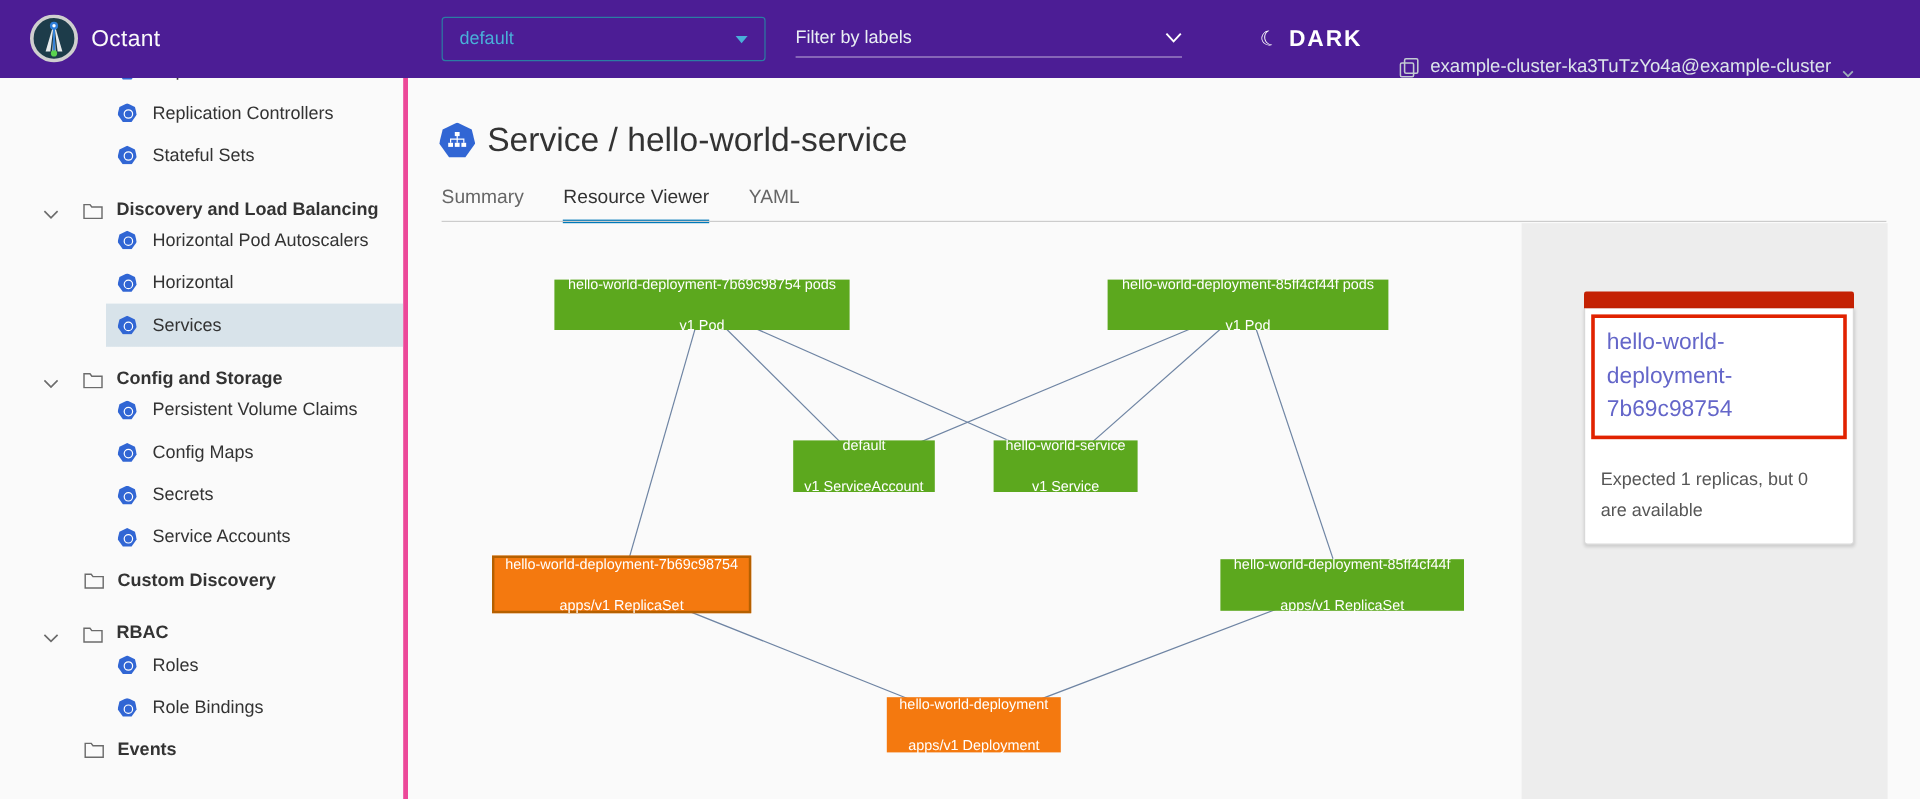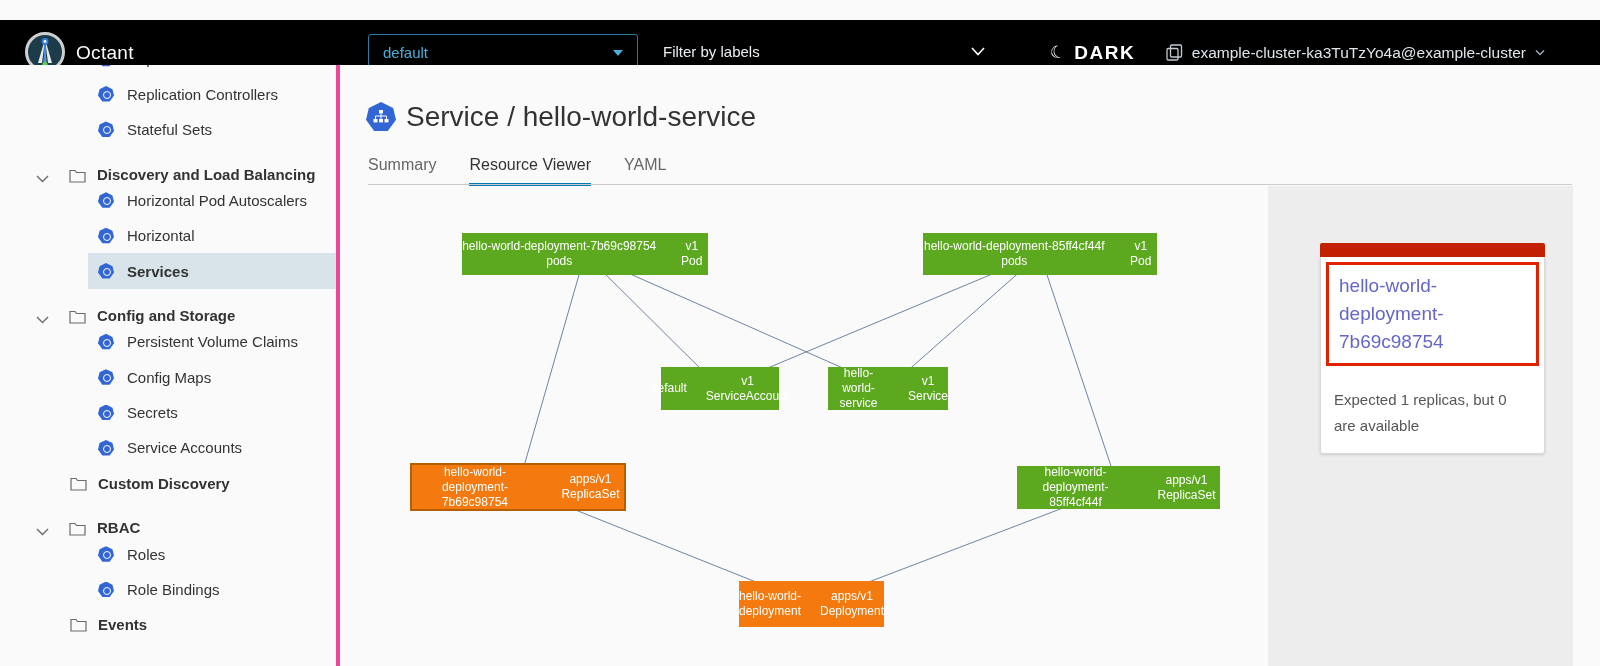--- a/index.html
+++ b/index.html
@@ -1,47 +1,47 @@
 <!DOCTYPE html>
 <html><head>
 <meta charset="utf-8">
 <style>
   * { margin:0; padding:0; box-sizing:border-box; }
   html,body { width:1600px; height:666px; overflow:hidden; background:#fafafa;
               font-family:"Liberation Sans", sans-serif; }
   .stage { position:absolute; inset:0; width:1600px; height:666px; }
 
   
-  .navbar { position:absolute; left:0; top:0; width:1600px; height:65px; background:#000000;margin-top:20px; }
+  .navbar { position:absolute; left:0; top:0; width:1600px; height:65px; background:#4c1d95; }
   .logo { position:absolute; left:25px; top:12px; width:40px; height:40px; }
   .app-name { position:absolute; left:76px; top:0; height:65px; display:flex; align-items:center;
               color:#fafafa; font-size:19px; letter-spacing:.3px; }
   .ns-select { position:absolute; left:368px; top:14px; width:270px; height:37px;
                border:1px solid #2b7ca3; border-radius:3px; display:flex; align-items:center;
                padding:0 14px; color:#49afd9; font-size:15px; cursor:pointer; }
   .ns-caret { margin-left:auto; width:0; height:0; border-left:5px solid transparent;
               border-right:5px solid transparent; border-top:6px solid #49afd9; }
   .filter-wrap { position:absolute; left:663px; top:16px; width:322px; height:32px;
                  border-bottom:1px solid rgba(255,255,255,.65); display:flex; align-items:center; }
   .filter-input { flex:1; background:transparent; border:none; outline:none; color:#fff;
                   font-size:15px; font-family:"Liberation Sans",sans-serif; }
   .filter-input::placeholder { color:#e9eff3; opacity:1; }
   .dark-toggle { position:absolute; left:1050px; top:0; height:65px; display:flex; align-items:center;
                  gap:9px; color:#fff; cursor:pointer; }
   .moon-icon { font-size:17px; line-height:1; transform:rotate(-12deg); }
   .dark-label { font-size:19px; font-weight:bold; letter-spacing:1.5px; }
-  .context { position:absolute; right:55px; top:0; height:65px; display:flex; align-items:center;
+  .context { position:absolute; right:55px; top:0; height:65px; display:flex; align-items:flex-end;
              gap:9px; color:#dde5ea; font-size:15.5px; cursor:pointer; }
 
   
   .sidebar { position:absolute; left:0; top:65px; width:340px; height:601px; background:#fafafa;
              border-right:4px solid #ec4899; overflow:hidden; }
   .nav-list { margin-top:-24px; }
   .srow { height:35.4px; display:flex; align-items:center; font-size:15px; color:#333; cursor:pointer; }
-  .srow.selected { background:linear-gradient(to right, transparent 88px, #d8e3ea 88px);font-weight:bold; }
+  .srow.selected { background:linear-gradient(to right, transparent 88px, #d8e3ea 88px); }
   .srow .k8s-icon { margin-left:98px; }
   .srow .label { margin-left:13px; }
   .srow.group { font-weight:bold;align-items:flex-end; }
   .srow.group .chev { margin-left:36px; }
   .srow.group .folder { margin-left:20px; }
   .srow.group .label { margin-left:11px; }
   .srow.folderrow { font-weight:bold; }
   .srow.folderrow .folder { margin-left:70px; }
   .srow.folderrow .label { margin-left:11px; }
   .k8s-icon { width:16px; height:16px; background:#3166d4; flex:0 0 16px; position:relative;
@@ -56,22 +56,22 @@
                 justify-content:center;
                 clip-path:polygon(50% 0%,90.4% 19.6%,100% 58.8%,72.7% 97%,27.3% 97%,0% 58.8%,9.6% 19.6%); }
   .title-text { font-size:28px; color:#333; }
   .tabs { position:absolute; left:28px; top:91px; display:flex; gap:33px; }
   .tab { font-size:16px; color:#666; padding-bottom:9px; cursor:pointer; }
   .tab.active { color:#333; border-bottom:3px solid #0079b8; }
   .tab-divider { position:absolute; left:28px; top:119px; width:1204px; height:1px; background:#ccc; }
 
   
   .edges { position:absolute; left:0; top:0; width:1260px; height:601px; }
-  .node { position:absolute; display:flex; flex-direction:row; align-items:center;
-          justify-content:center; color:#fff; font-size:12px; line-height:15px; text-align:center;
+  .node { position:absolute; display:flex; flex-direction:column; align-items:center;
+          justify-content:center; color:#fff; font-size:12px; line-height:15px; text-align:right;
           cursor:pointer;gap:19px; }
   .node.ok { background:#5ca81e; }
   .node.warn { background:#f4790f; }
   .node.hl { border:2px solid #b56000; }
 
   
   .right-panel { position:absolute; left:928px; top:121px; width:305px; height:480px; background:#ededed; }
   .status-card { position:absolute; left:52px; top:57px; width:225px; }
   .card-bar { height:14px; background:#c42103; border-radius:2px 2px 0 0; }
   .card-body { background:#fff; border:1px solid #d9d9d9; border-top:none; border-radius:0 0 3px 3px;

